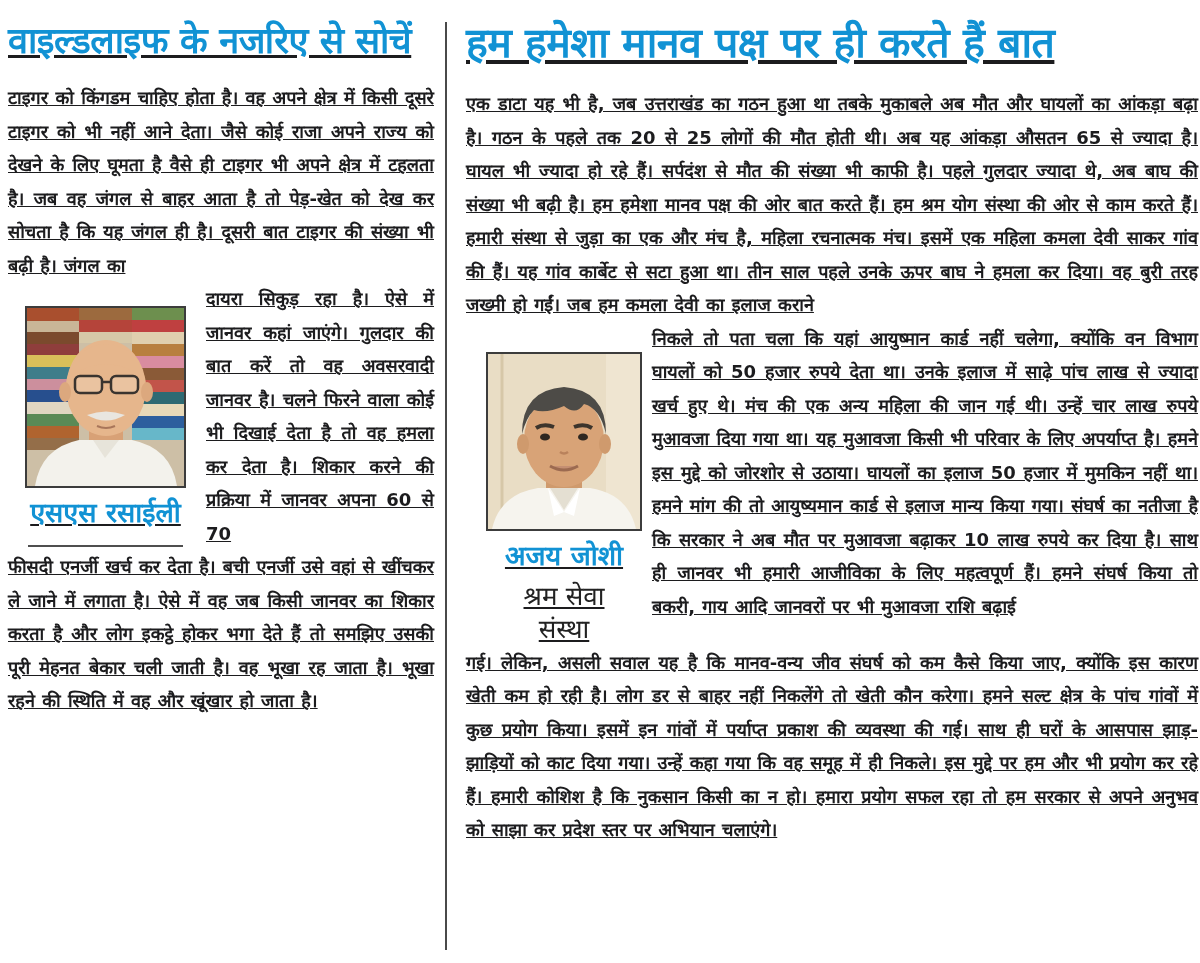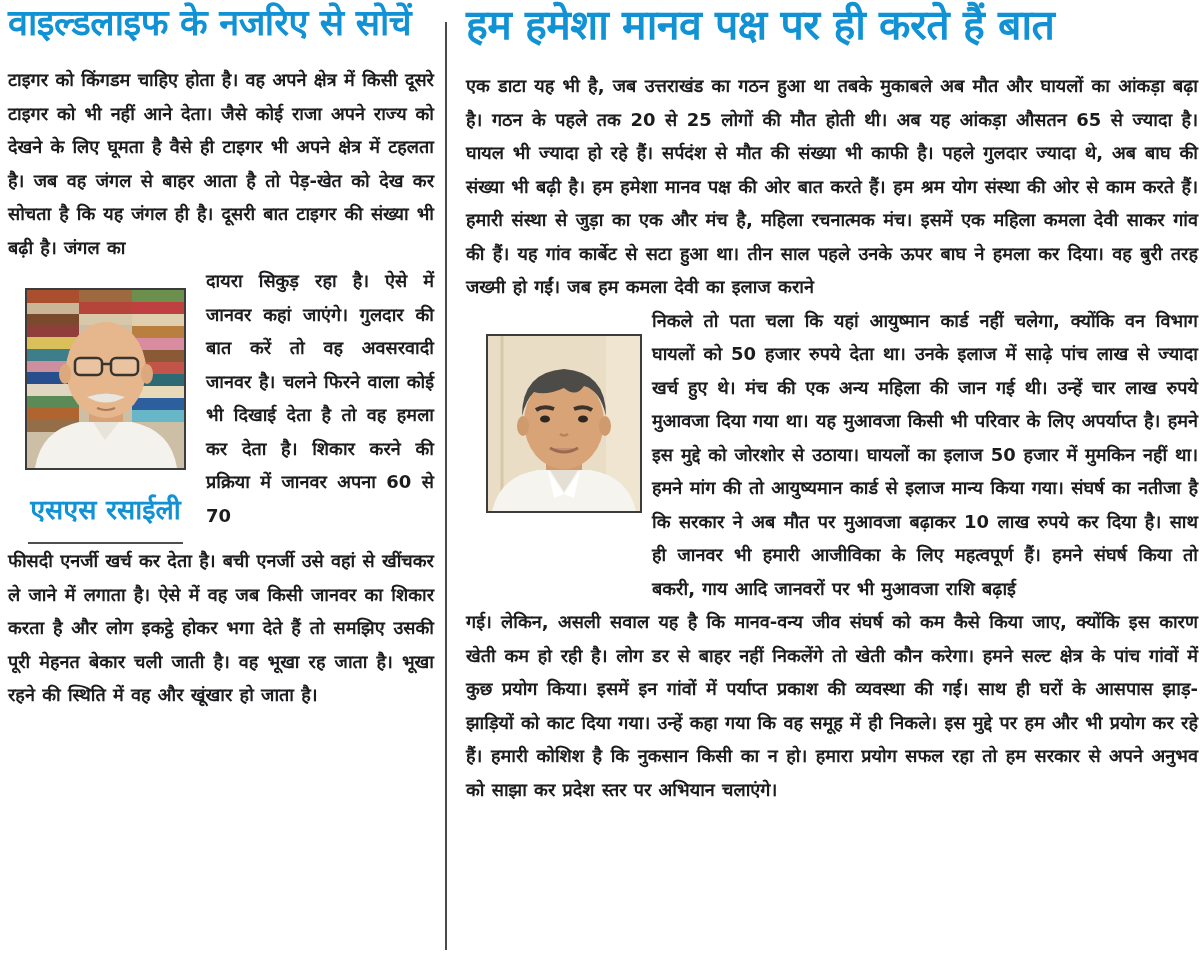--- a/index.html
+++ b/index.html
@@ -1,21 +1,21 @@
 <!DOCTYPE html>
 <html lang="hi"><head>
 <meta charset="utf-8">
 <style>
   html,body{margin:0;padding:0;}
   body{
     width:1200px;height:963px;position:relative;background:#ffffff;
     font-family:"DejaVu Sans","Liberation Sans",sans-serif;
     color:#1c1c1e;overflow:hidden;
   }
-  .article{position:absolute;top:2px;}
+  .article{position:absolute;top:20px;text-decoration:underline;}
   .article-left{left:8px;width:426px;}
   .article-right{left:466px;width:732px;}
 
   .headline{
     color:#1192d4;font-weight:bold;margin:0 0 20px 0;line-height:1.15;
     letter-spacing:-0.5px;
   }
   .headline-left{font-size:36px;}
   .headline-right{font-size:41px;}
 
@@ -33,21 +33,21 @@
   .aside-right{flex:0 0 186px;padding-left:20px;}
 
   .photo-frame{
     border:2px solid #3c3c3c;overflow:hidden;background:#ddd;line-height:0;
   }
   .frame-left{width:157px;height:178px;margin-top:24px;}
   .frame-right{width:152px;height:175px;margin-top:30px;}
 
   .caption-name{
     color:#1192d4;font-weight:bold;font-size:27px;line-height:32px;
-    text-align:center;margin-top:24px;
+    text-align:center;margin-top:9px;
   }
   .caption-role{
     color:#222;font-size:26px;font-weight:500;line-height:33px;
     text-align:center;margin-top:8px;white-space:pre-line;
   }
   .caption-left-block{width:161px;}
   .caption-right-block{width:156px;}
   .caption-divider{
     border:none;border-top:2px solid #4f4f4f;width:155px;
     margin:16px 0 0 3px;
@@ -157,18 +157,23 @@
             <ellipse cx="117" cy="90" rx="6" ry="10" fill="#cf9a6d"></ellipse>
             <path d="M48 74 Q56 69 66 73" stroke="#3c342c" stroke-width="4" fill="none"></path>
             <path d="M86 73 Q96 69 104 74" stroke="#3c342c" stroke-width="4" fill="none"></path>
             <ellipse cx="57" cy="83" rx="5" ry="3.6" fill="#2e2721"></ellipse>
             <ellipse cx="95" cy="83" rx="5" ry="3.6" fill="#2e2721"></ellipse>
             <path d="M72 98 Q76 101 80 98" stroke="#b9825c" stroke-width="2.5" fill="none"></path>
             <path d="M62 112 Q76 120 90 112" stroke="#9c6a50" stroke-width="3" fill="#c58f72"></path>
           </g>
         </svg>
       </div>
+      <div class="caption-right-block">
+        <div class="caption-name">अजय जोशी</div>
+        <div class="caption-role">श्रम सेवा
+संस्था</div>
+      </div>
     </aside>
     <p class="bodytext wrap-text">निकले तो पता चला कि यहां आयुष्मान कार्ड नहीं चलेगा, क्योंकि वन विभाग घायलों को 50 हजार रुपये देता था। उनके इलाज में साढ़े पांच लाख से ज्यादा खर्च हुए थे। मंच की एक अन्य महिला की जान गई थी। उन्हें चार लाख रुपये मुआवजा दिया गया था। यह मुआवजा किसी भी परिवार के लिए अपर्याप्त है। हमने इस मुद्दे को जोरशोर से उठाया। घायलों का इलाज 50 हजार में मुमकिन नहीं था। हमने मांग की तो आयुष्यमान कार्ड से इलाज मान्य किया गया। संघर्ष का नतीजा है कि सरकार ने अब मौत पर मुआवजा बढ़ाकर 10 लाख रुपये कर दिया है। साथ ही जानवर भी हमारी आजीविका के लिए महत्वपूर्ण हैं। हमने संघर्ष किया तो बकरी, गाय आदि जानवरों पर भी मुआवजा राशि बढ़ाई</p>
   </div>
 
   <p class="bodytext">गई। लेकिन, असली सवाल यह है कि मानव-वन्य जीव संघर्ष को कम कैसे किया जाए, क्योंकि इस कारण खेती कम हो रही है। लोग डर से बाहर नहीं निकलेंगे तो खेती कौन करेगा। हमने सल्ट क्षेत्र के पांच गांवों में कुछ प्रयोग किया। इसमें इन गांवों में पर्याप्त प्रकाश की व्यवस्था की गई। साथ ही घरों के आसपास झाड़-झाड़ियों को काट दिया गया। उन्हें कहा गया कि वह समूह में ही निकले। इस मुद्दे पर हम और भी प्रयोग कर रहे हैं। हमारी कोशिश है कि नुकसान किसी का न हो। हमारा प्रयोग सफल रहा तो हम सरकार से अपने अनुभव को साझा कर प्रदेश स्तर पर अभियान चलाएंगे।</p>
 </section>
 
 </body></html>

